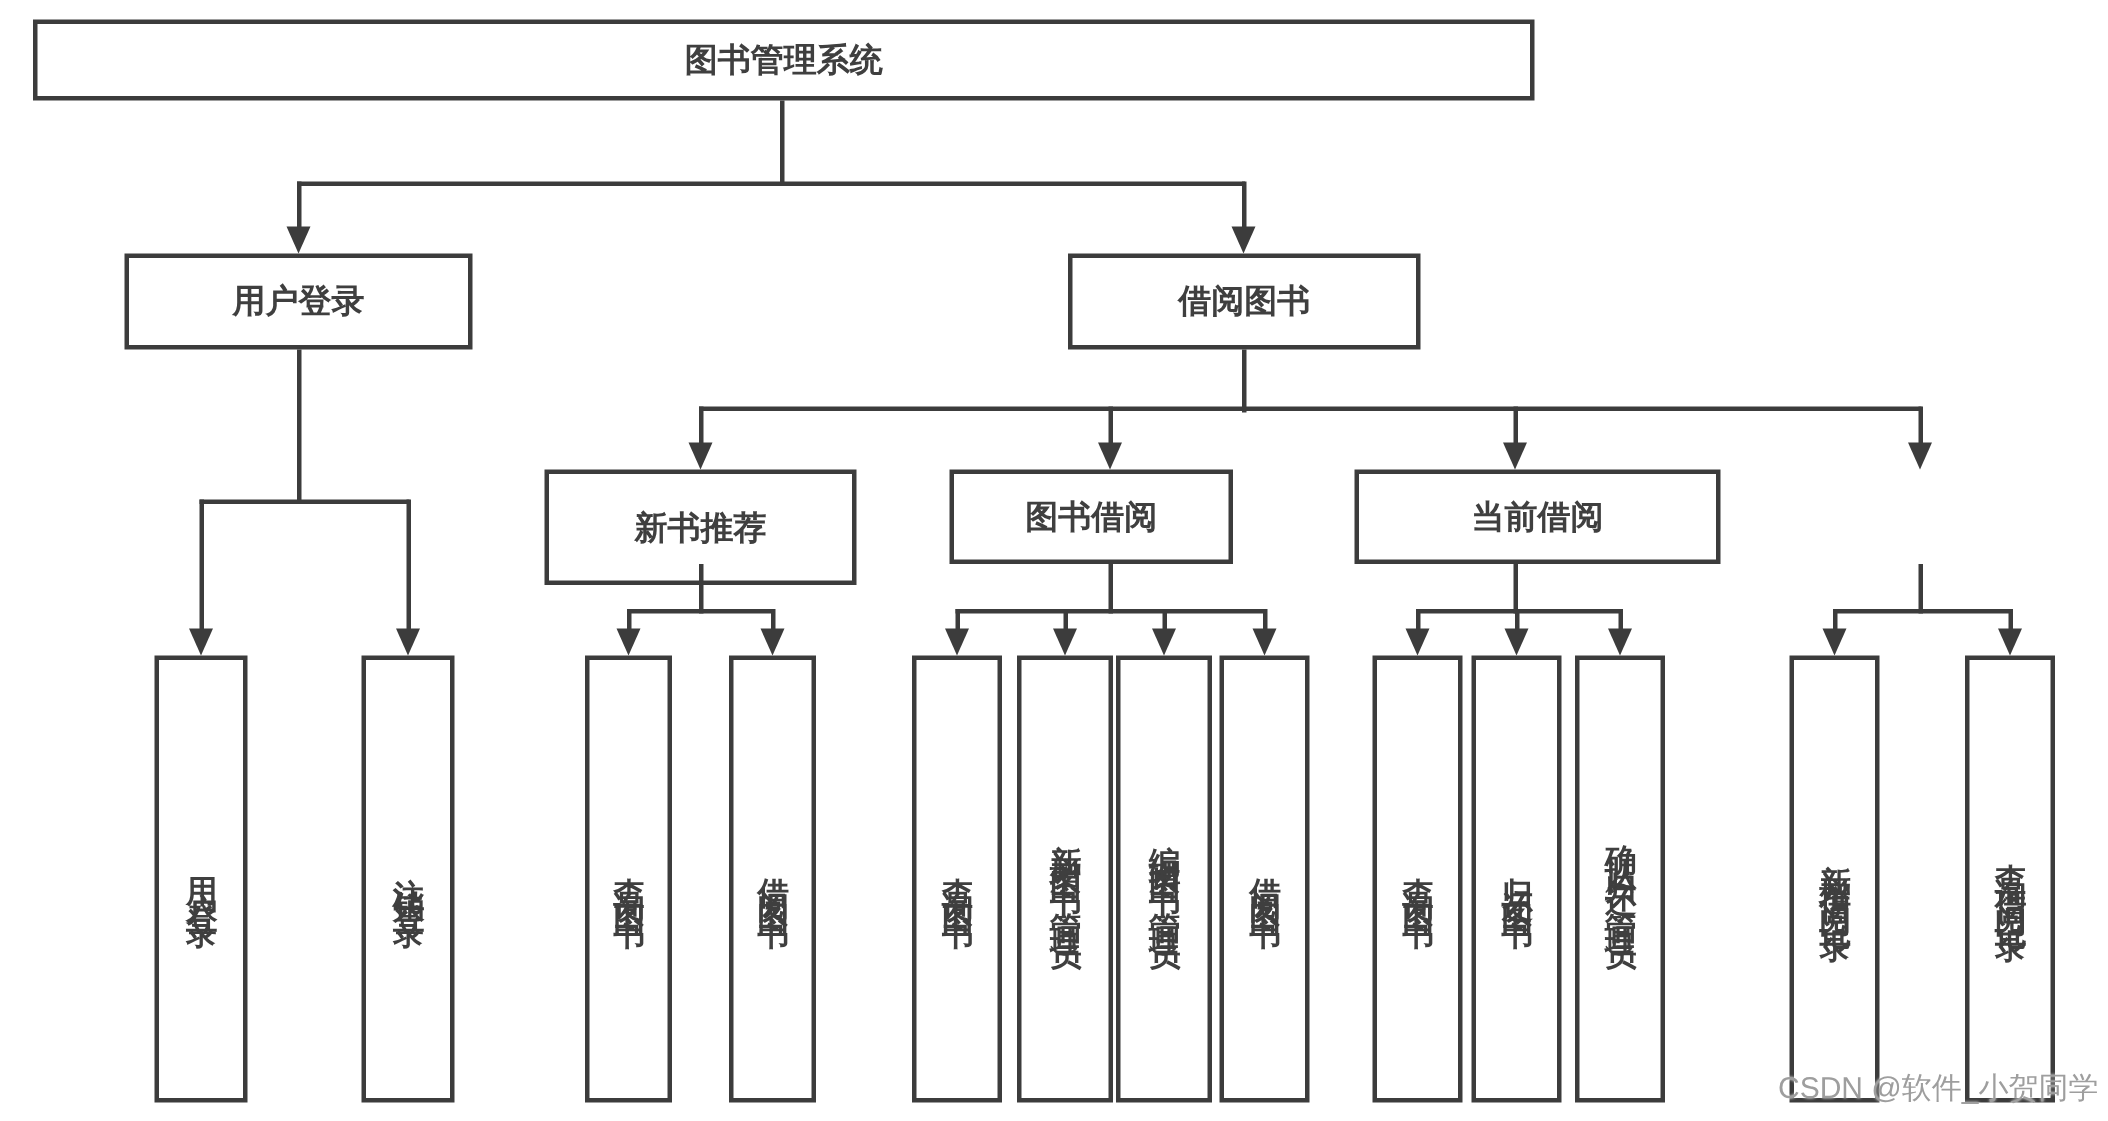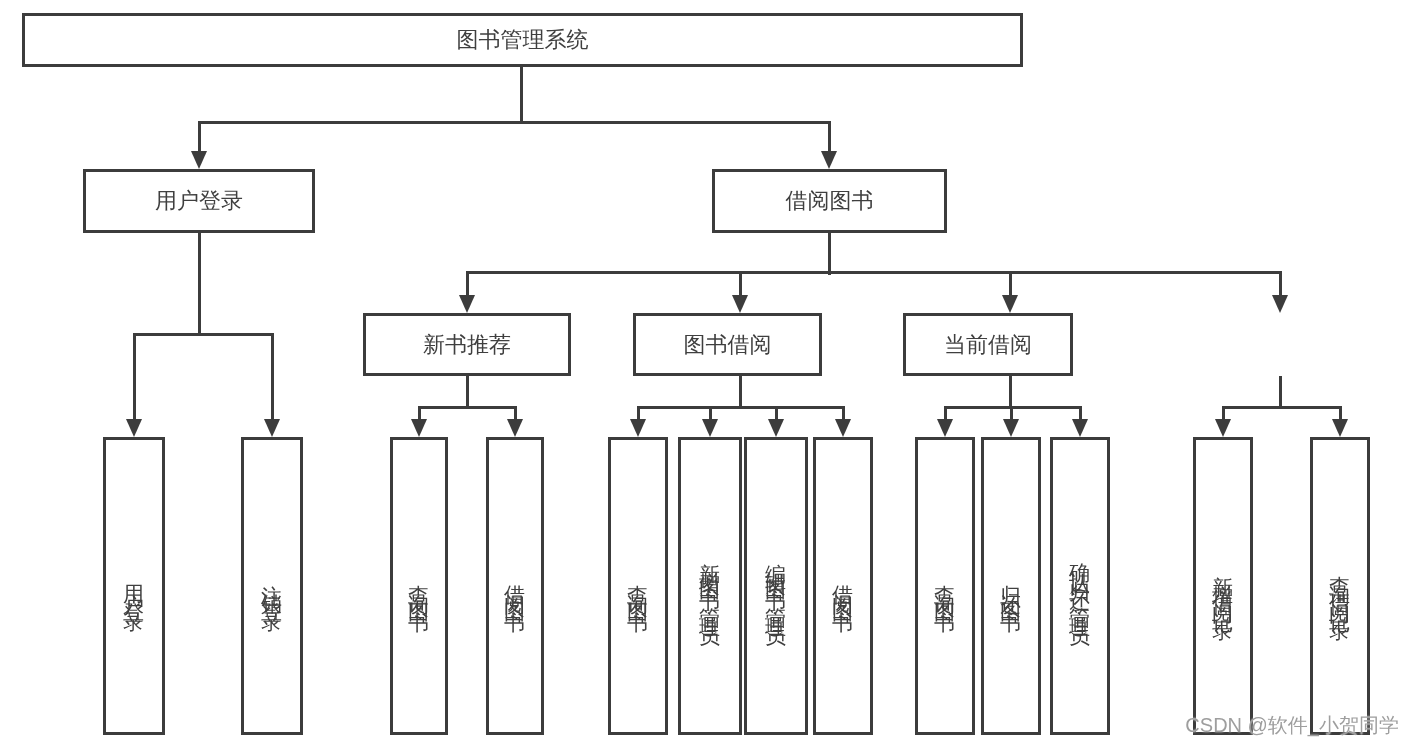--- a/index.html
+++ b/index.html
@@ -3,21 +3,21 @@
 <meta charset="utf-8">
 <style>
   html,body{margin:0;padding:0;background:#ffffff;}
   .canvas{
     position:relative;width:1405px;height:747px;background:#ffffff;overflow:hidden;
     font-family:"Liberation Sans","DejaVu Sans",sans-serif;
   }
   .node{
     position:absolute;box-sizing:border-box;border:3px solid #3c3c3c;background:#ffffff;
     display:flex;align-items:center;justify-content:center;
-    color:#3f3f3f;font-size:22px;line-height:1;text-align:center;
+    color:#3f3f3f;font-size:22px;line-height:1;text-align:center;font-weight:bold;
   }
   .node.v{
     writing-mode:vertical-rl;text-orientation:upright;letter-spacing:9px;font-size:21px;
   }
   .vl{position:absolute;width:3px;background:#3c3c3c;display:block;}
   .hl{position:absolute;height:3px;background:#3c3c3c;display:block;}
   .ar{position:absolute;width:0;height:0;display:block;
       border-left:8px solid transparent;border-right:8px solid transparent;
       border-top:18px solid #3c3c3c;}
   .watermark{
@@ -28,23 +28,23 @@
 </head>
 <body>
 
 <div class="canvas">
 
   <div class="node h" style="left:22px;top:13px;width:1001px;height:54px">图书管理系统</div>
 
   <div class="node h" style="left:83px;top:169px;width:232px;height:64px">用户登录</div>
   <div class="node h" style="left:712px;top:169px;width:235px;height:64px">借阅图书</div>
 
-  <div class="node h" style="left:363px;top:313px;width:208px;height:63px">新书推荐</div>
+  <div class="node h" style="left:363px;top:313px;width:208px;height:77px">新书推荐</div>
   <div class="node h" style="left:633px;top:313px;width:189px;height:63px">图书借阅</div>
-  <div class="node h" style="left:903px;top:313px;width:170px;height:63px">当前借阅</div>
+  <div class="node h" style="left:903px;top:313px;width:244px;height:63px">当前借阅</div>
 
   <div class="node v" style="left:103px;top:437px;width:62px;height:298px">用户登录</div>
   <div class="node v" style="left:241px;top:437px;width:62px;height:298px">注销登录</div>
 
   <div class="node v" style="left:390px;top:437px;width:58px;height:298px">查询图书</div>
   <div class="node v" style="left:486px;top:437px;width:58px;height:298px">借阅图书</div>
 
   <div class="node v" style="left:608px;top:437px;width:60px;height:298px">查询图书</div>
   <div class="node v" style="left:678px;top:437px;width:64px;height:298px">新增图书（管理员）</div>
   <div class="node v" style="left:744px;top:437px;width:64px;height:298px">编辑图书（管理员）</div>

